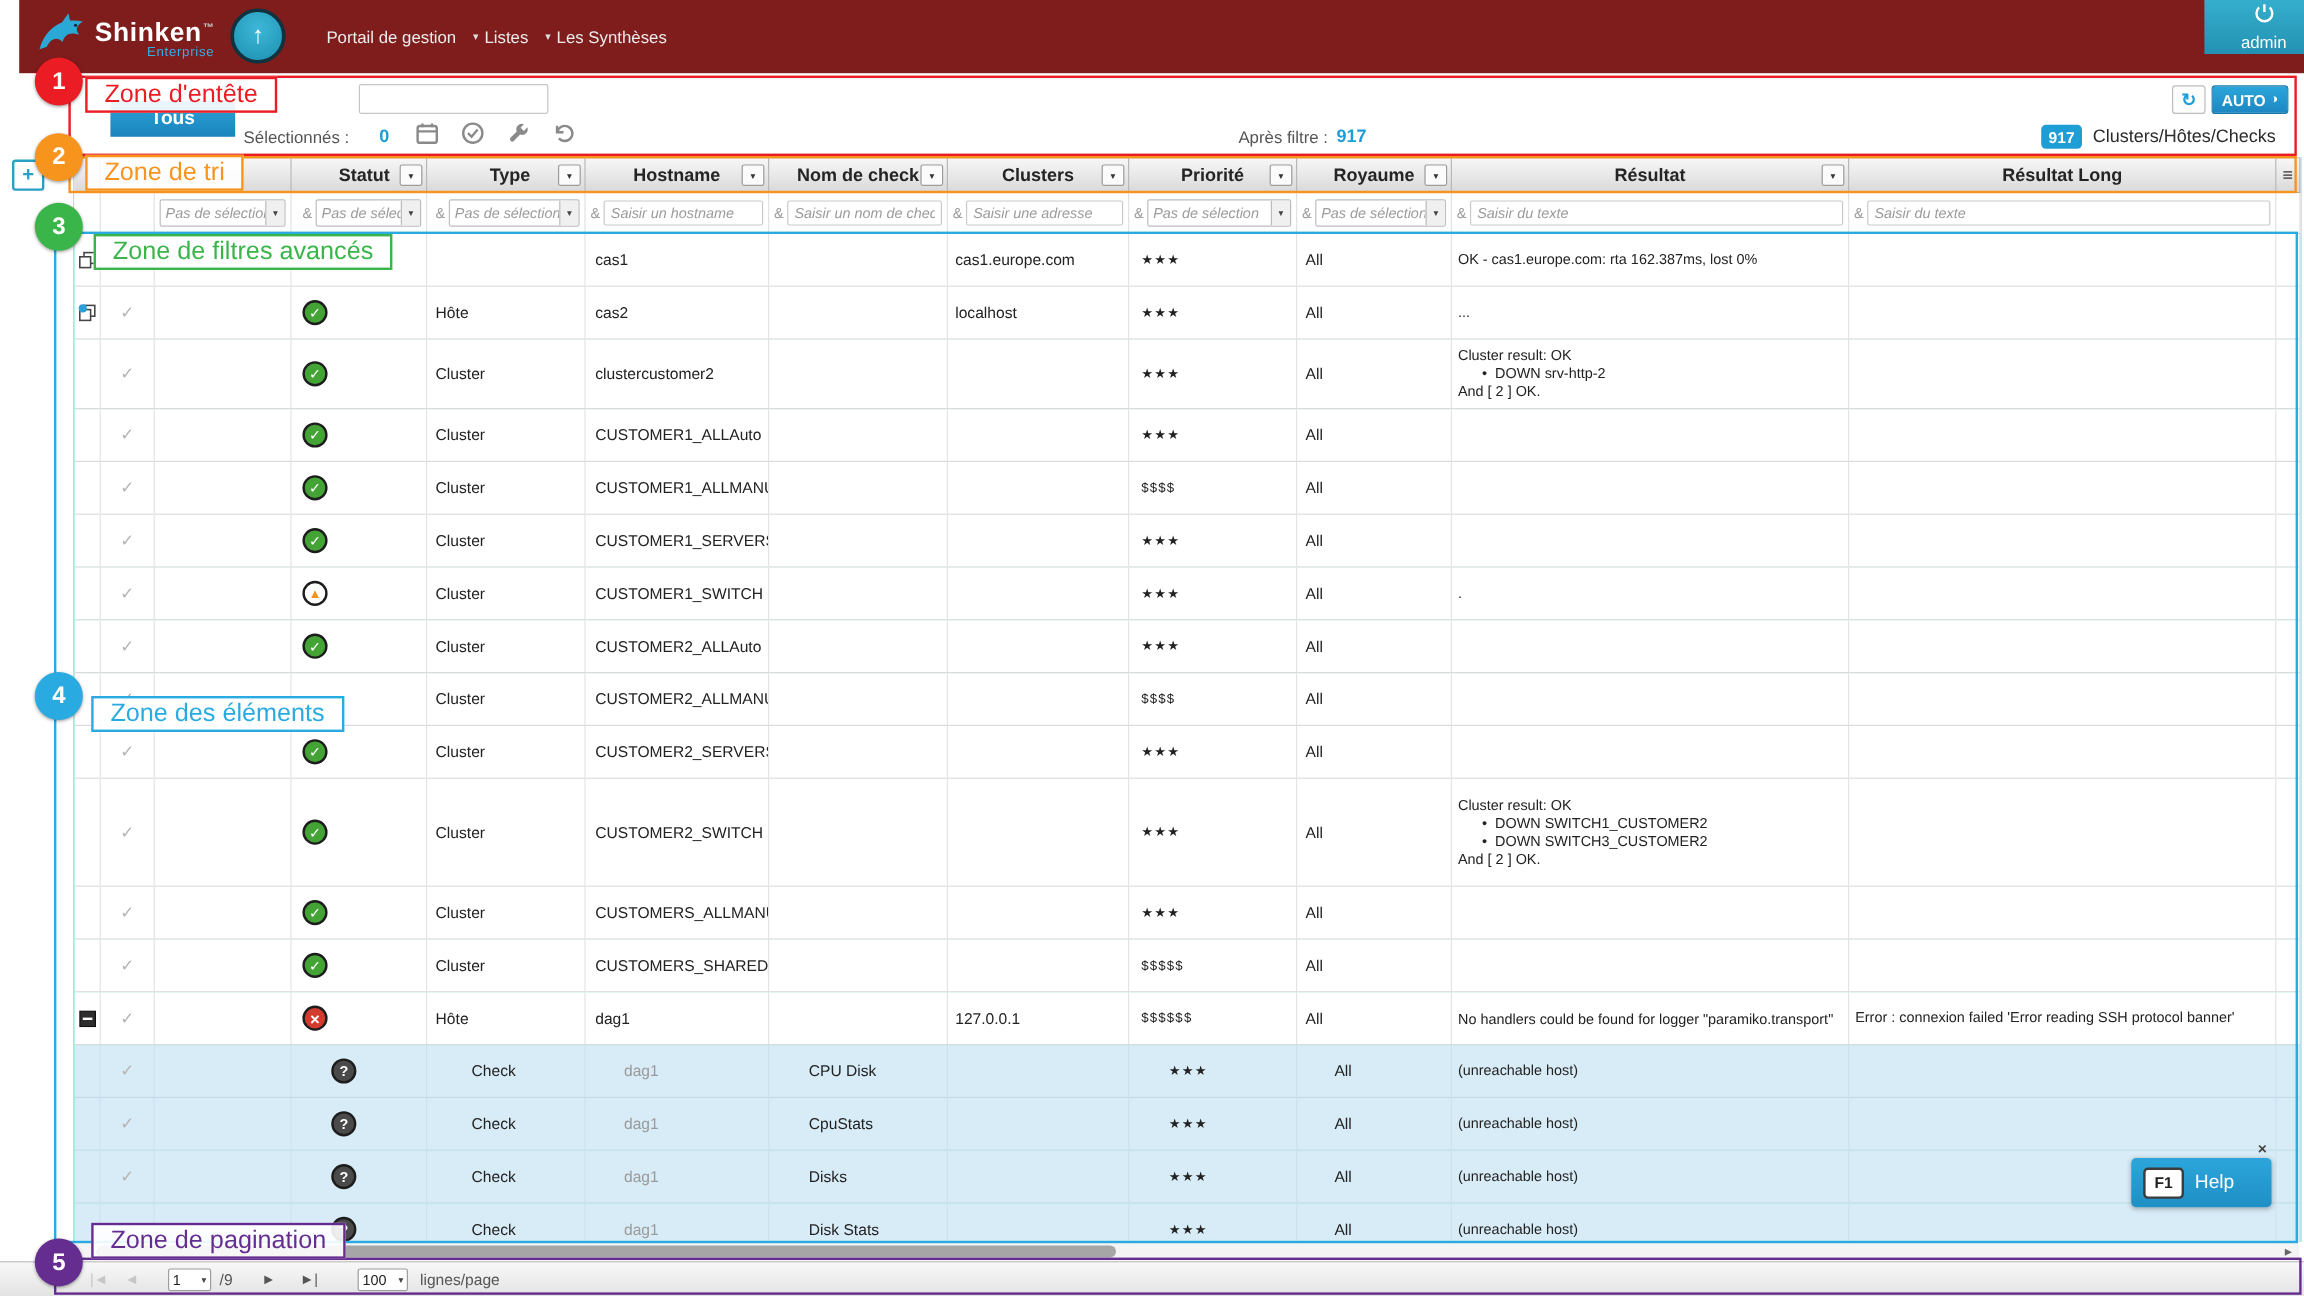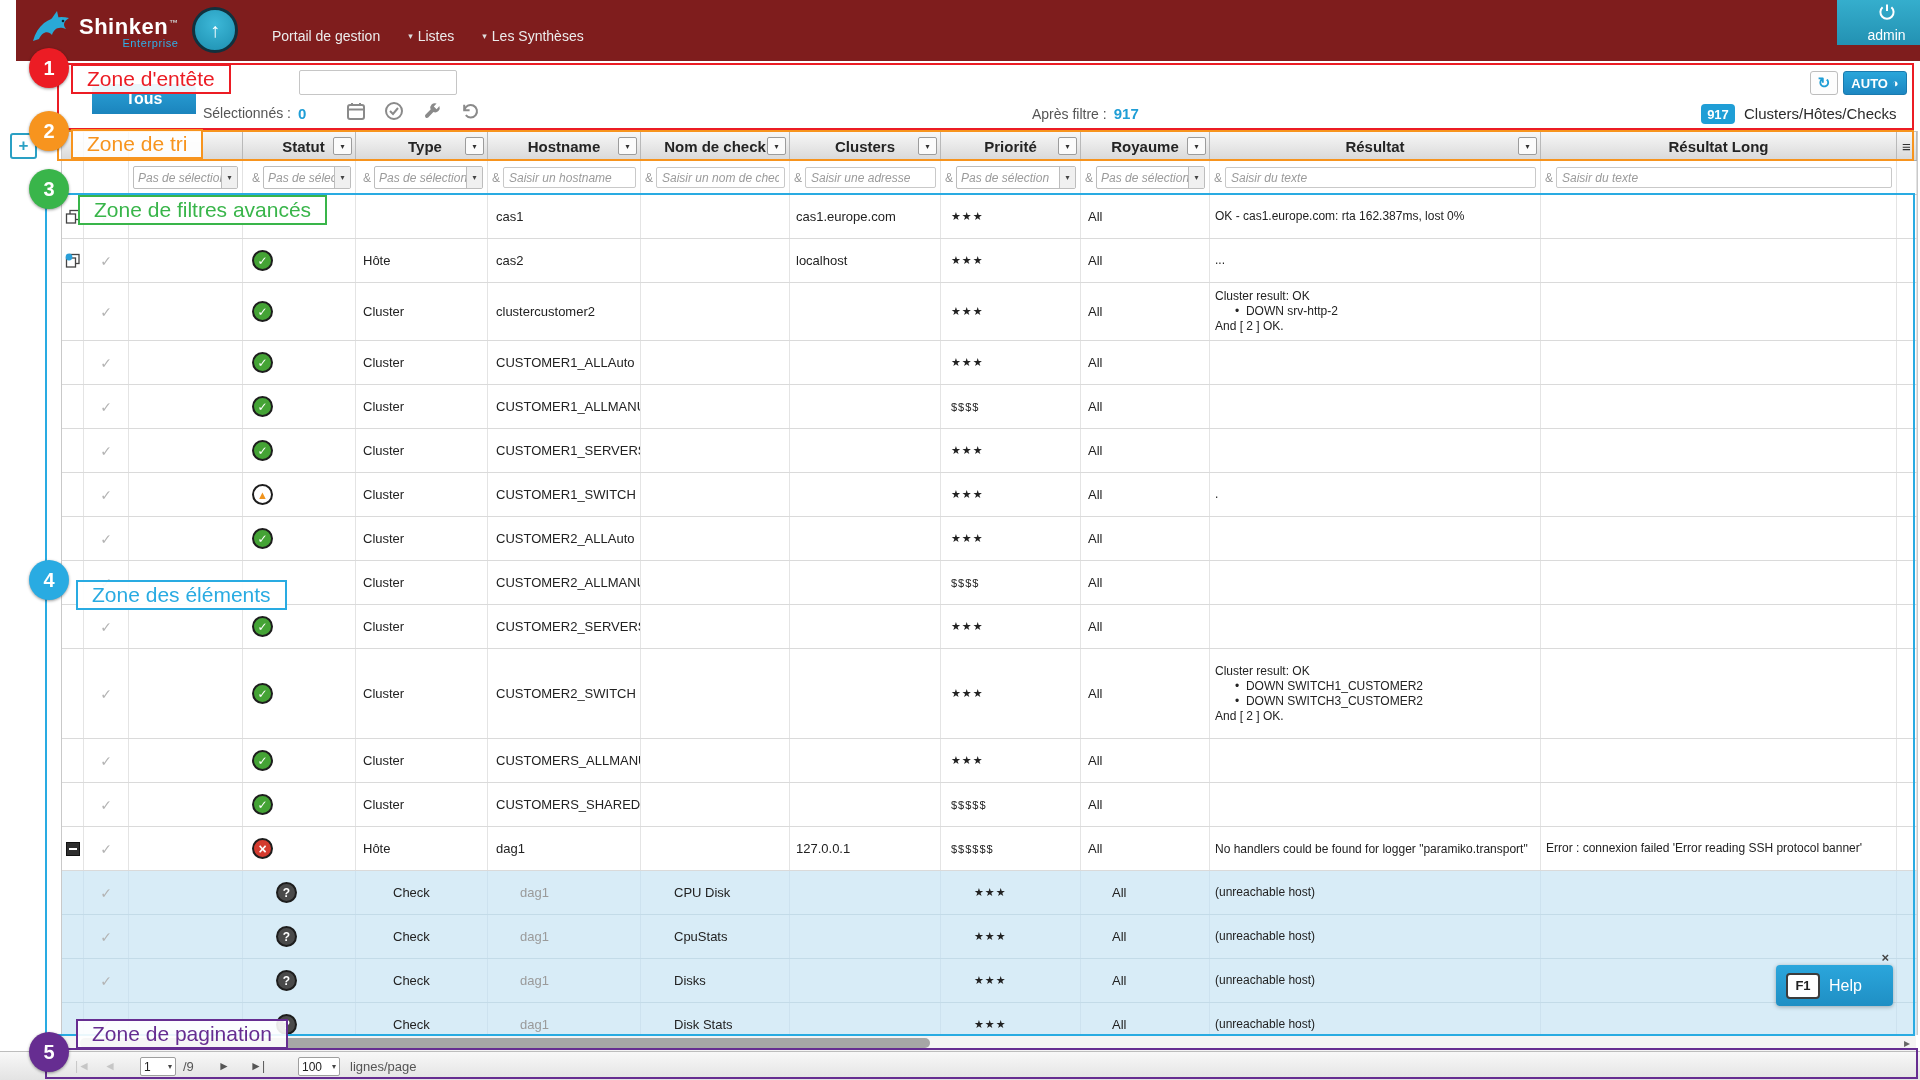--- a/index.html
+++ b/index.html
@@ -10,35 +10,35 @@
   .topbar{position:absolute;left:0;top:0;width:1920px;height:61px;background:#7f1d1d;z-index:5;margin-left:16px;}
   .brand{position:absolute;left:14px;top:9px;display:flex;align-items:center;gap:7px;cursor:pointer;}
   .brand-text{display:flex;flex-direction:column;}
   .brand-name{color:#fff;font-size:22px;font-weight:bold;letter-spacing:.5px;line-height:24px;}
   .tm{color:#ccc;font-size:9px;vertical-align:super;margin-left:1px;}
   .brand-sub{color:#31b0e8;font-size:11px;text-align:right;margin-top:-2px;letter-spacing:.6px;}
   .up-btn{position:absolute;left:176px;top:7px;width:46px;height:46px;border-radius:50%;
           background:radial-gradient(circle at 50% 35%,#3db8d8,#1d8fb0);
           border:3px solid #10313e;color:#fff;font-size:20px;font-weight:bold;
           display:flex;align-items:center;justify-content:center;padding:0;cursor:pointer;}
-  .menu{position:absolute;left:256px;top:0;height:71px;display:flex;gap:28px;}
+  .menu{position:absolute;left:256px;top:0;height:61px;display:flex;gap:14px;}
   .menu-item{color:#ececec;font-size:14px;display:flex;align-items:center;gap:5px;cursor:pointer;white-space:nowrap;}
   .mchev{font-size:9px;color:#ddd;}
   .user{position:absolute;right:0;top:0;width:99px;height:45px;
         background:linear-gradient(#35aecd,#2391b2);display:flex;flex-direction:column;
         align-items:center;justify-content:center;gap:2px;color:#fff;cursor:pointer;}
   .uname{font-size:14px;}
 
   
   .hdr{position:absolute;left:0;top:61px;width:1920px;height:70px;background:#fff;}
   .tab-tous{position:absolute;left:92px;top:23px;width:104px;height:30px;
             background:linear-gradient(#2ba3d8,#1b84bd);border-radius:5px 5px 0 0;color:#fff;
             font-size:16px;font-weight:bold;display:flex;align-items:center;justify-content:center;cursor:pointer;}
   .hdr-input{position:absolute;left:299px;top:9px;width:152px;height:21px;border:1px solid #c6c6c6;border-radius:2px;}
-  .sel{position:absolute;left:203px;top:44px;font-size:14px;color:#555;display:flex;align-items:flex-start;}
+  .sel{position:absolute;left:203px;top:44px;font-size:14px;color:#555;display:flex;align-items:center;gap:18px;}
   .blue{color:#1f9ed6;font-weight:bold;margin-left:7px;font-size:15px;}
   .hdr-actions{position:absolute;left:345px;top:41px;display:flex;gap:16px;align-items:center;}
   .icon-btn{background:none;border:none;padding:0;width:22px;height:22px;display:flex;
             align-items:center;justify-content:center;cursor:pointer;color:#8a8a8a;font-size:18px;}
   .after{position:absolute;left:1032px;top:44px;font-size:14px;color:#555;display:flex;align-items:center;}
   .refresh-btn{position:absolute;left:1810px;top:10px;width:28px;height:24px;background:#fdfdfd;
                border:1px solid #bdbdbd;border-radius:3px;color:#1f9ed6;font-size:15px;font-weight:bold;
                display:flex;align-items:center;justify-content:center;padding:0;cursor:pointer;}
   .auto-btn{position:absolute;left:1843px;top:10px;width:64px;height:24px;
             background:linear-gradient(#2aa6da,#1d87c2);border:1px solid #1a7aae;border-radius:3px;

